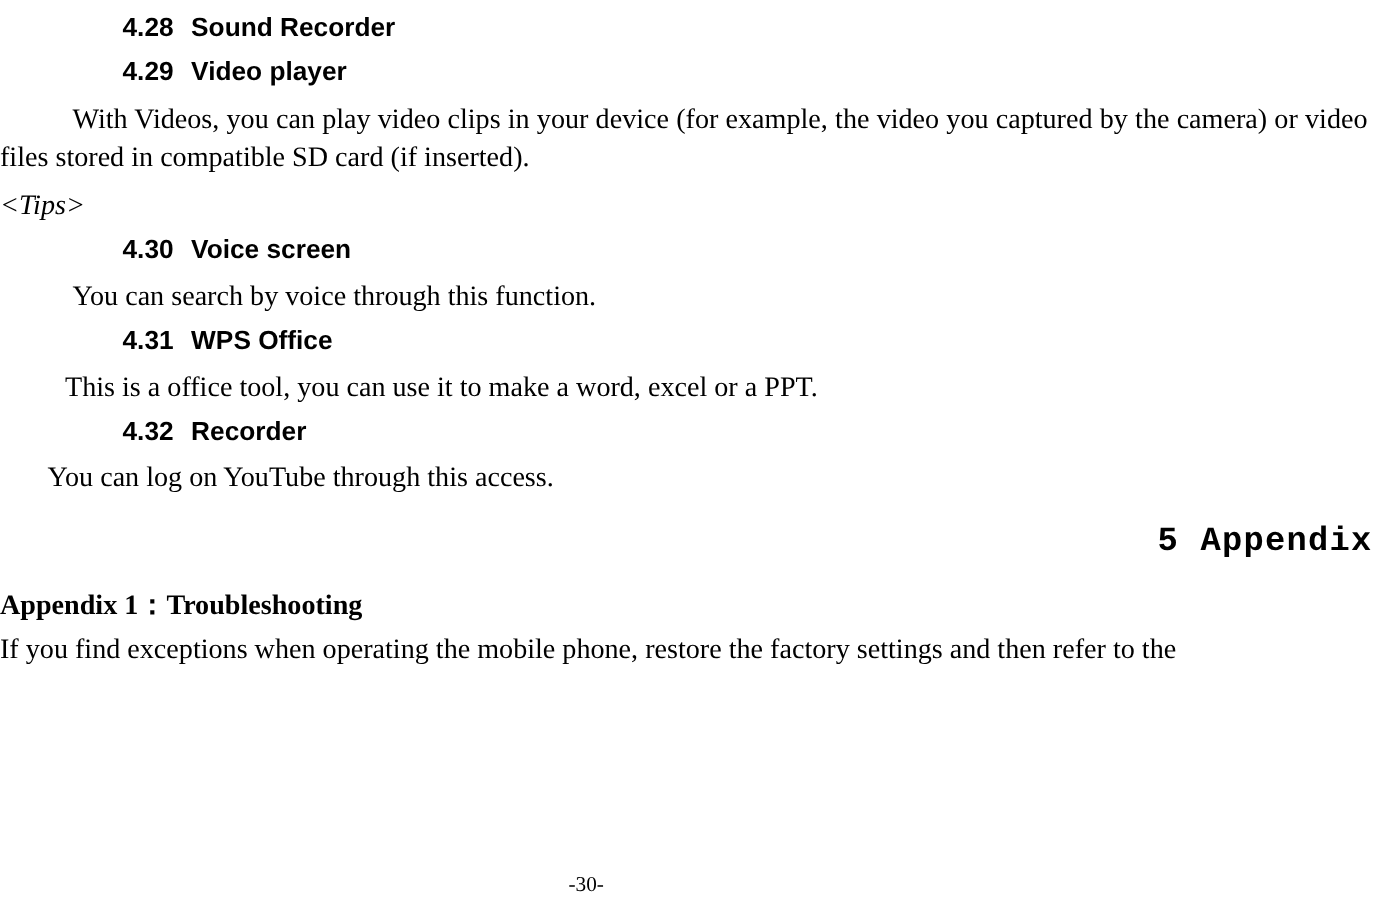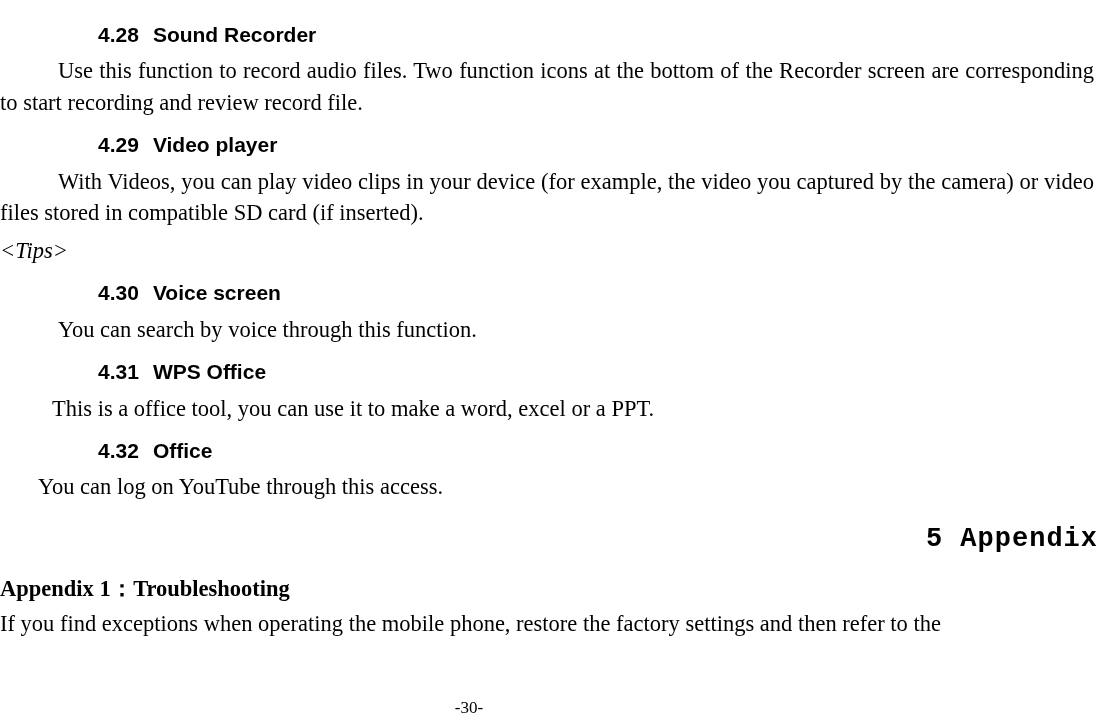--- a/index.html
+++ b/index.html
@@ -14,21 +14,21 @@
     padding: 0;
     overflow: hidden;
   }
   .page {
     padding: 8px 0 0 0;
   }
   .section-head {
     font-family: Arial, Helvetica, sans-serif;
     font-weight: bold;
     margin-left: 98px;
-    margin-top: 12px;
+    margin-top: 0;
     margin-bottom: 6px;
     font-size: 21px;
   }
   .section-head .num { display: inline-block; margin-right: 14px; }
   .body1 {
     text-align: justify;
     margin: 0 0 6px 0;
     padding: 0 4px 0 0;
   }
   .indent-1 { text-indent: 58px; }
@@ -56,40 +56,39 @@
   }
 </style>
 </head>
 <body>
 
 <div class="page">
 
   <div class="section-head">
     <span class="num">4.28</span><span>Sound Recorder</span>
   </div>
-  <p class="body1 indent-1">Use this function to record audio files. Two function icons at the bottom of the Recorder screen are corresponding to start recording and review record file.</p>
 
   <div class="section-head">
     <span class="num">4.29</span><span>Video player</span>
   </div>
   <p class="body1 indent-1">With Videos, you can play video clips in your device (for example, the video you captured by the camera) or video files stored in compatible SD card (if inserted).</p>
   <p class="body1 italic" style="text-indent:0;">&lt;Tips&gt;</p>
 
   <div class="section-head">
     <span class="num">4.30</span><span>Voice screen</span>
   </div>
   <p class="body1 indent-1">You can search by voice through this function.</p>
 
   <div class="section-head">
     <span class="num">4.31</span><span>WPS Office</span>
   </div>
   <p class="body1" style="text-indent:52px;">This is a office tool, you can use it to make a word, excel or a PPT.</p>
 
   <div class="section-head">
-    <span class="num">4.32</span><span>Office</span>
+    <span class="num">4.32</span><span>Recorder</span>
   </div>
   <p class="body1 indent-3">You can log on YouTube through this access.</p>
 
   <div class="appendix-title">5 Appendix</div>
 
   <p class="appendix-sub">Appendix 1：Troubleshooting</p>
   <p class="body1" style="text-align:justify;">If you find exceptions when operating the mobile phone, restore the factory settings and then refer to the</p>
 
 </div>
 

